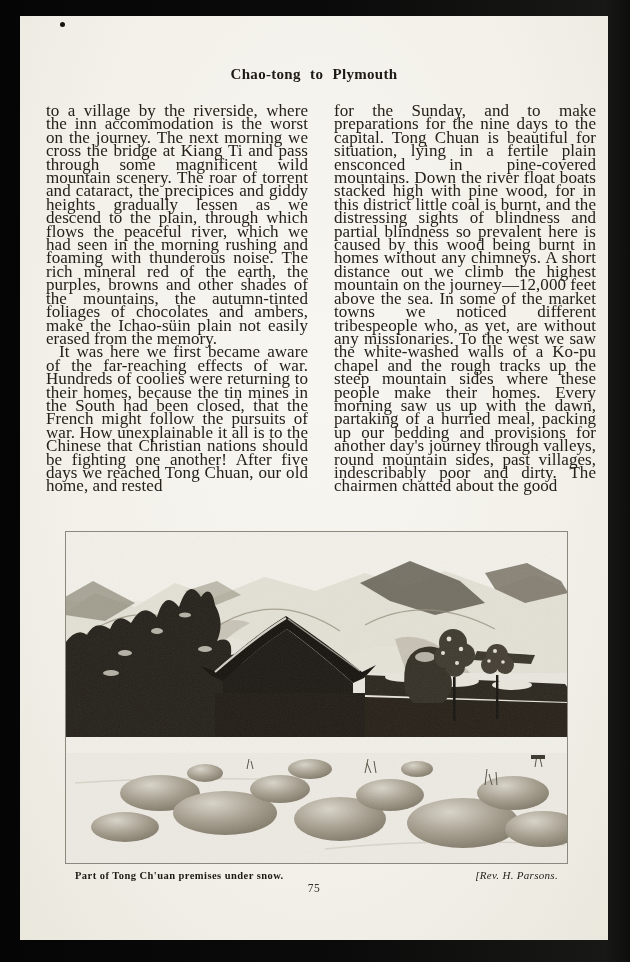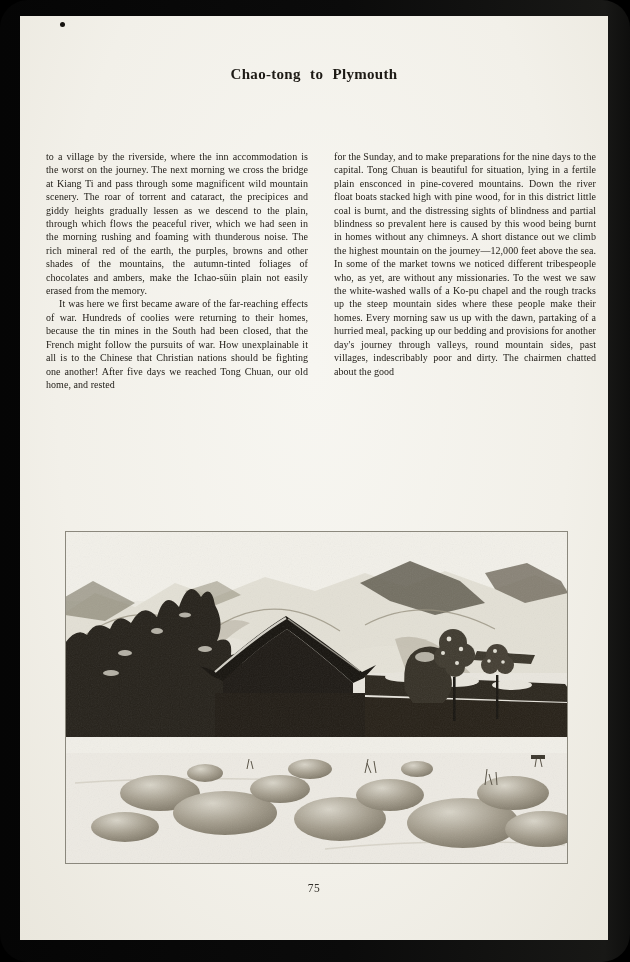--- a/index.html
+++ b/index.html
@@ -1,40 +1,39 @@
 <!DOCTYPE html>
 <html><head>
 <meta charset="utf-8">
 <style>
   * { margin:0; padding:0; box-sizing:border-box; }
   html,body { background:#000; }
   .stage {
     position:relative; width:630px; height:962px; overflow:hidden;
     background:linear-gradient(90deg,#050505 0%,#0b0b0b 55%,#181816 96%,#0e0e0d 100%);
     font-family:"Liberation Serif","DejaVu Serif",serif;
-    border-radius:28px;
   }
   .page {
     position:absolute; left:20px; top:16px; width:588px; height:924px;
     background:radial-gradient(ellipse at 50% 38%, #f7f6f1 0%, #f2f0e9 62%, #eae7dd 100%);
     color:#26231e;
   }
   .speck {
     position:absolute; left:40px; top:6px; width:5px; height:5px;
     border-radius:50%; background:#15130f;
   }
   .title {
     position:absolute; top:50px; left:0; width:100%;
     text-align:center; font-size:15px; font-weight:bold;
     letter-spacing:0.3px; word-spacing:0.35em; color:#1d1a15;
   }
   .col {
     position:absolute; top:88px; width:262px;
-    font-size:10px; line-height:13.4px; text-align:justify;
-    color:#24211b; letter-spacing:0.05px;margin-top:46px;
+    font-size:17px; line-height:13.4px; text-align:justify;
+    color:#24211b; letter-spacing:0.05px;
   }
   .col-left  { left:26px; }
   .col-right { left:314px; }
   .col p + p { text-indent:13px; }
   .photo {
     position:absolute; left:45px; top:515px; width:503px; height:333px;
     background:#eceae2;
   }
   .photo svg { display:block; width:503px; height:333px; }
   .caption-row {
@@ -182,16 +181,20 @@
           <path d="M182,238 l2,-10 m4,10 l-2,-8"></path>
           <path d="M470,236 l2,-12 m5,12 l-2,-9"></path>
         </g>
         <rect x="466" y="224" width="14" height="4" fill="#3b362c"></rect>
 
         <rect width="503" height="333" filter="url(#grain)"></rect>
         <rect x="0.5" y="0.5" width="502" height="332" fill="none" stroke="#8b887d"></rect>
       </svg>
     </div>
 
+    <div class="caption-row">
+      <span class="caption">Part of Tong Ch'uan premises under snow.</span>
+      <span class="credit">[Rev. H. Parsons.</span>
+    </div>
 
     <div class="pagenum">75</div>
   </div>
 </div>
 
 </body></html>

